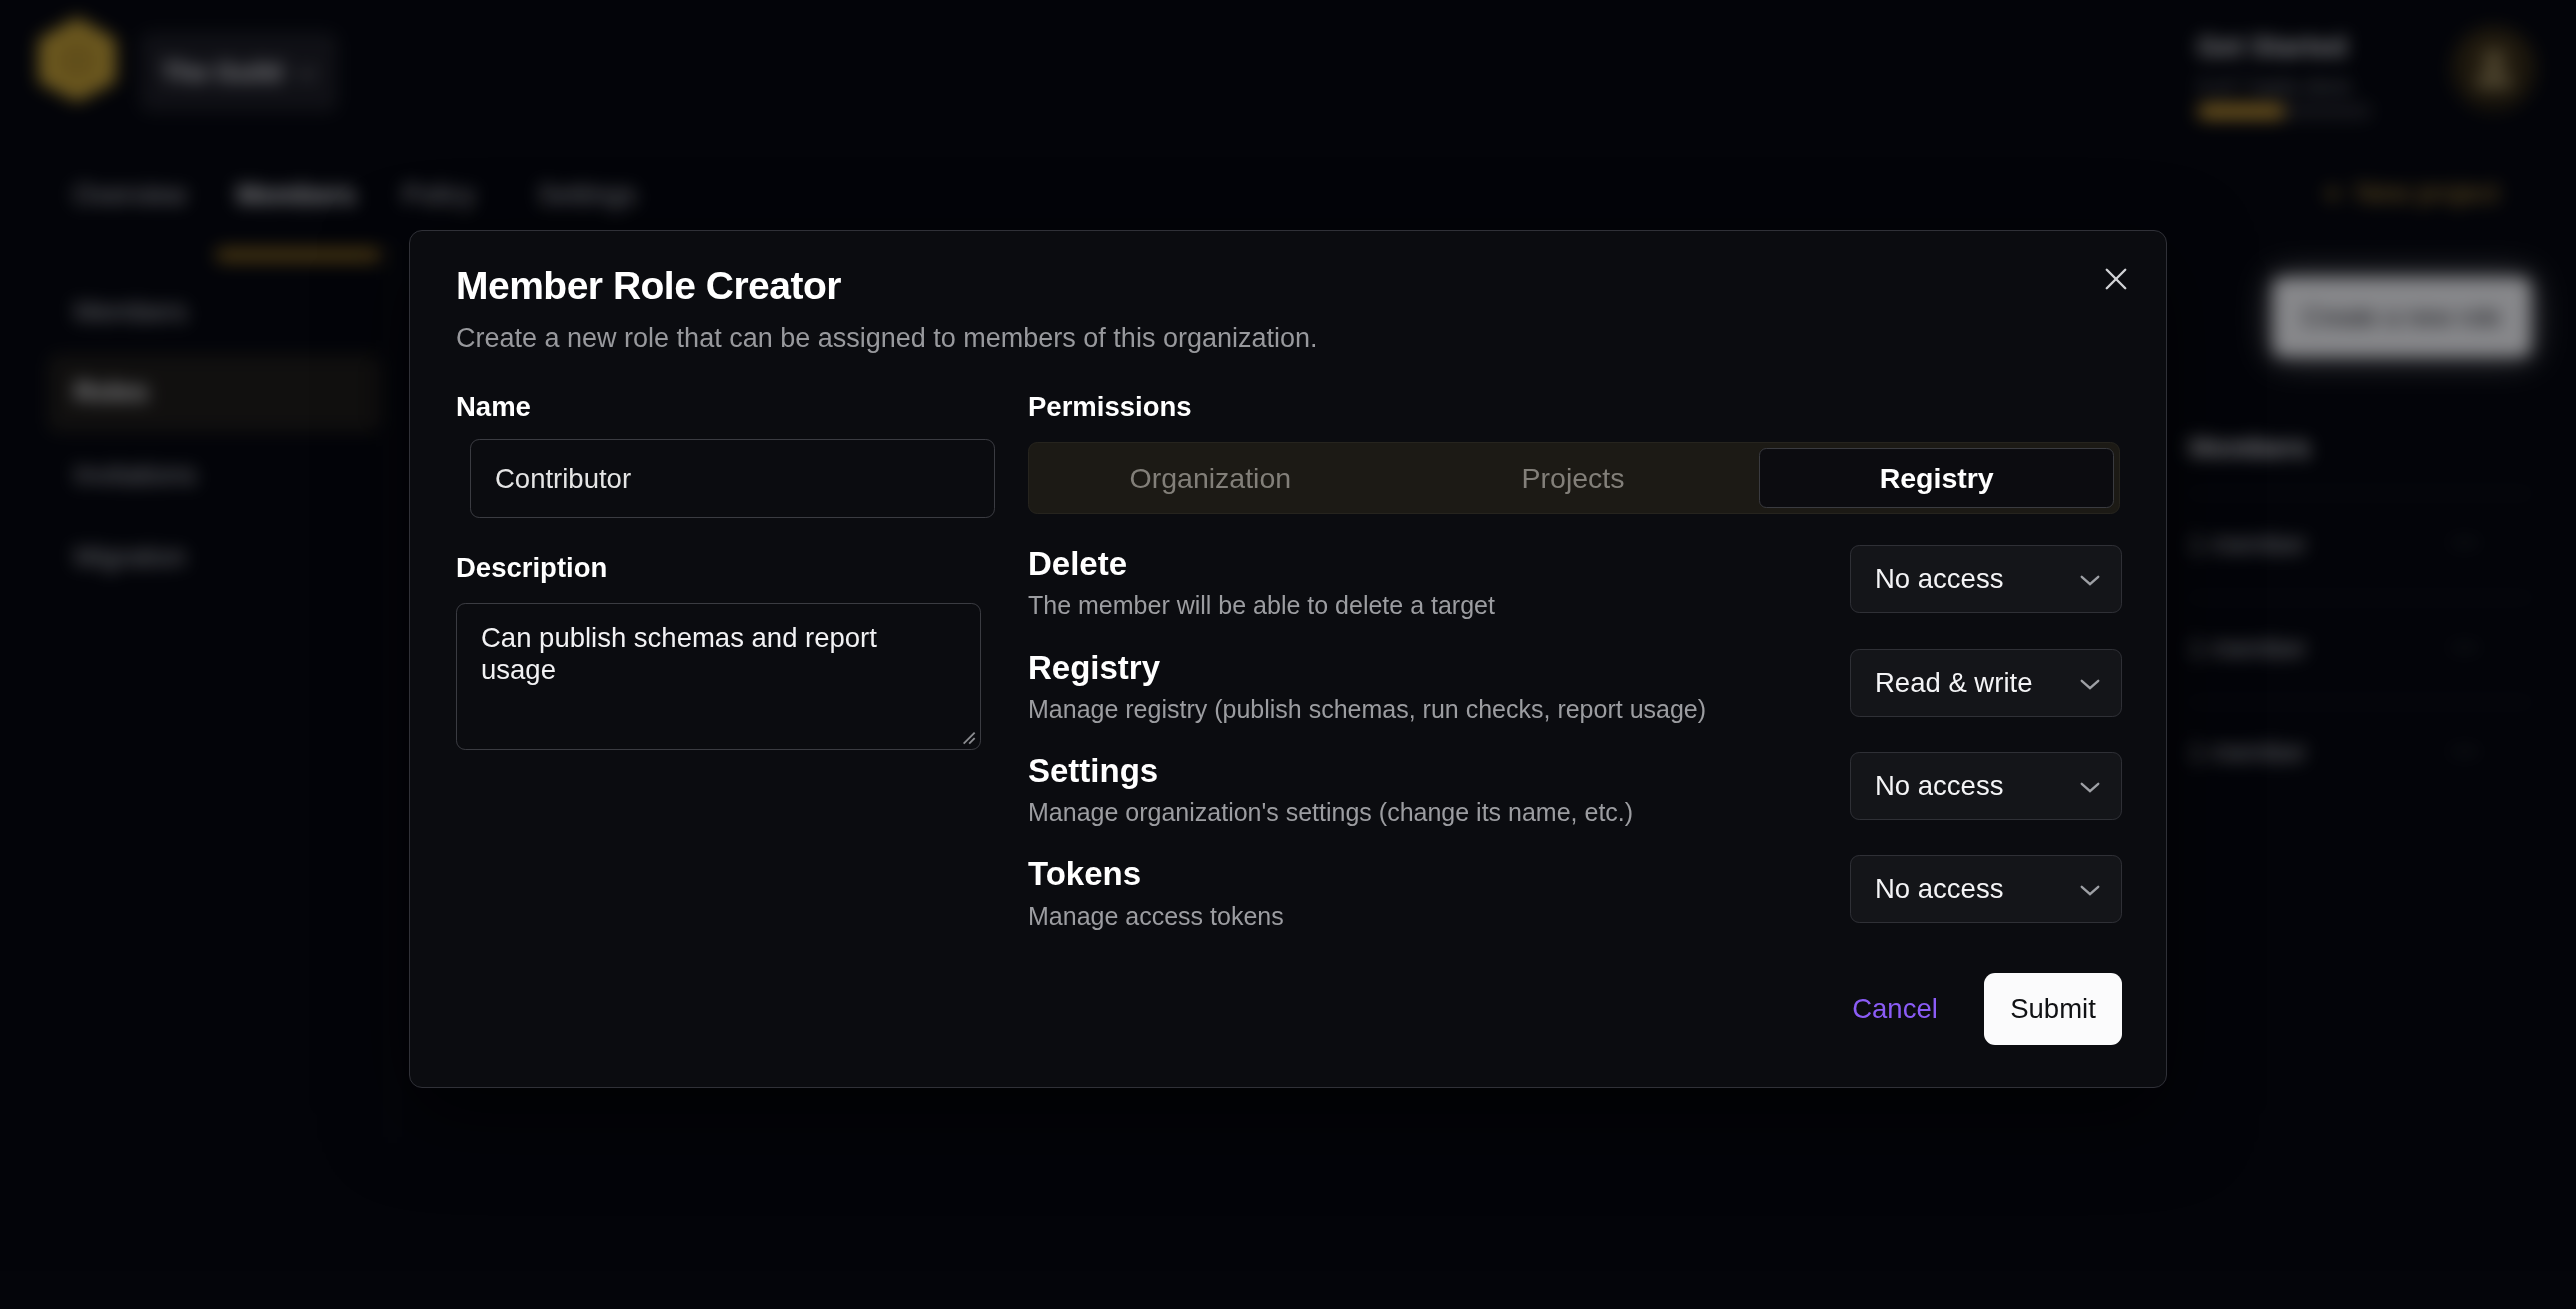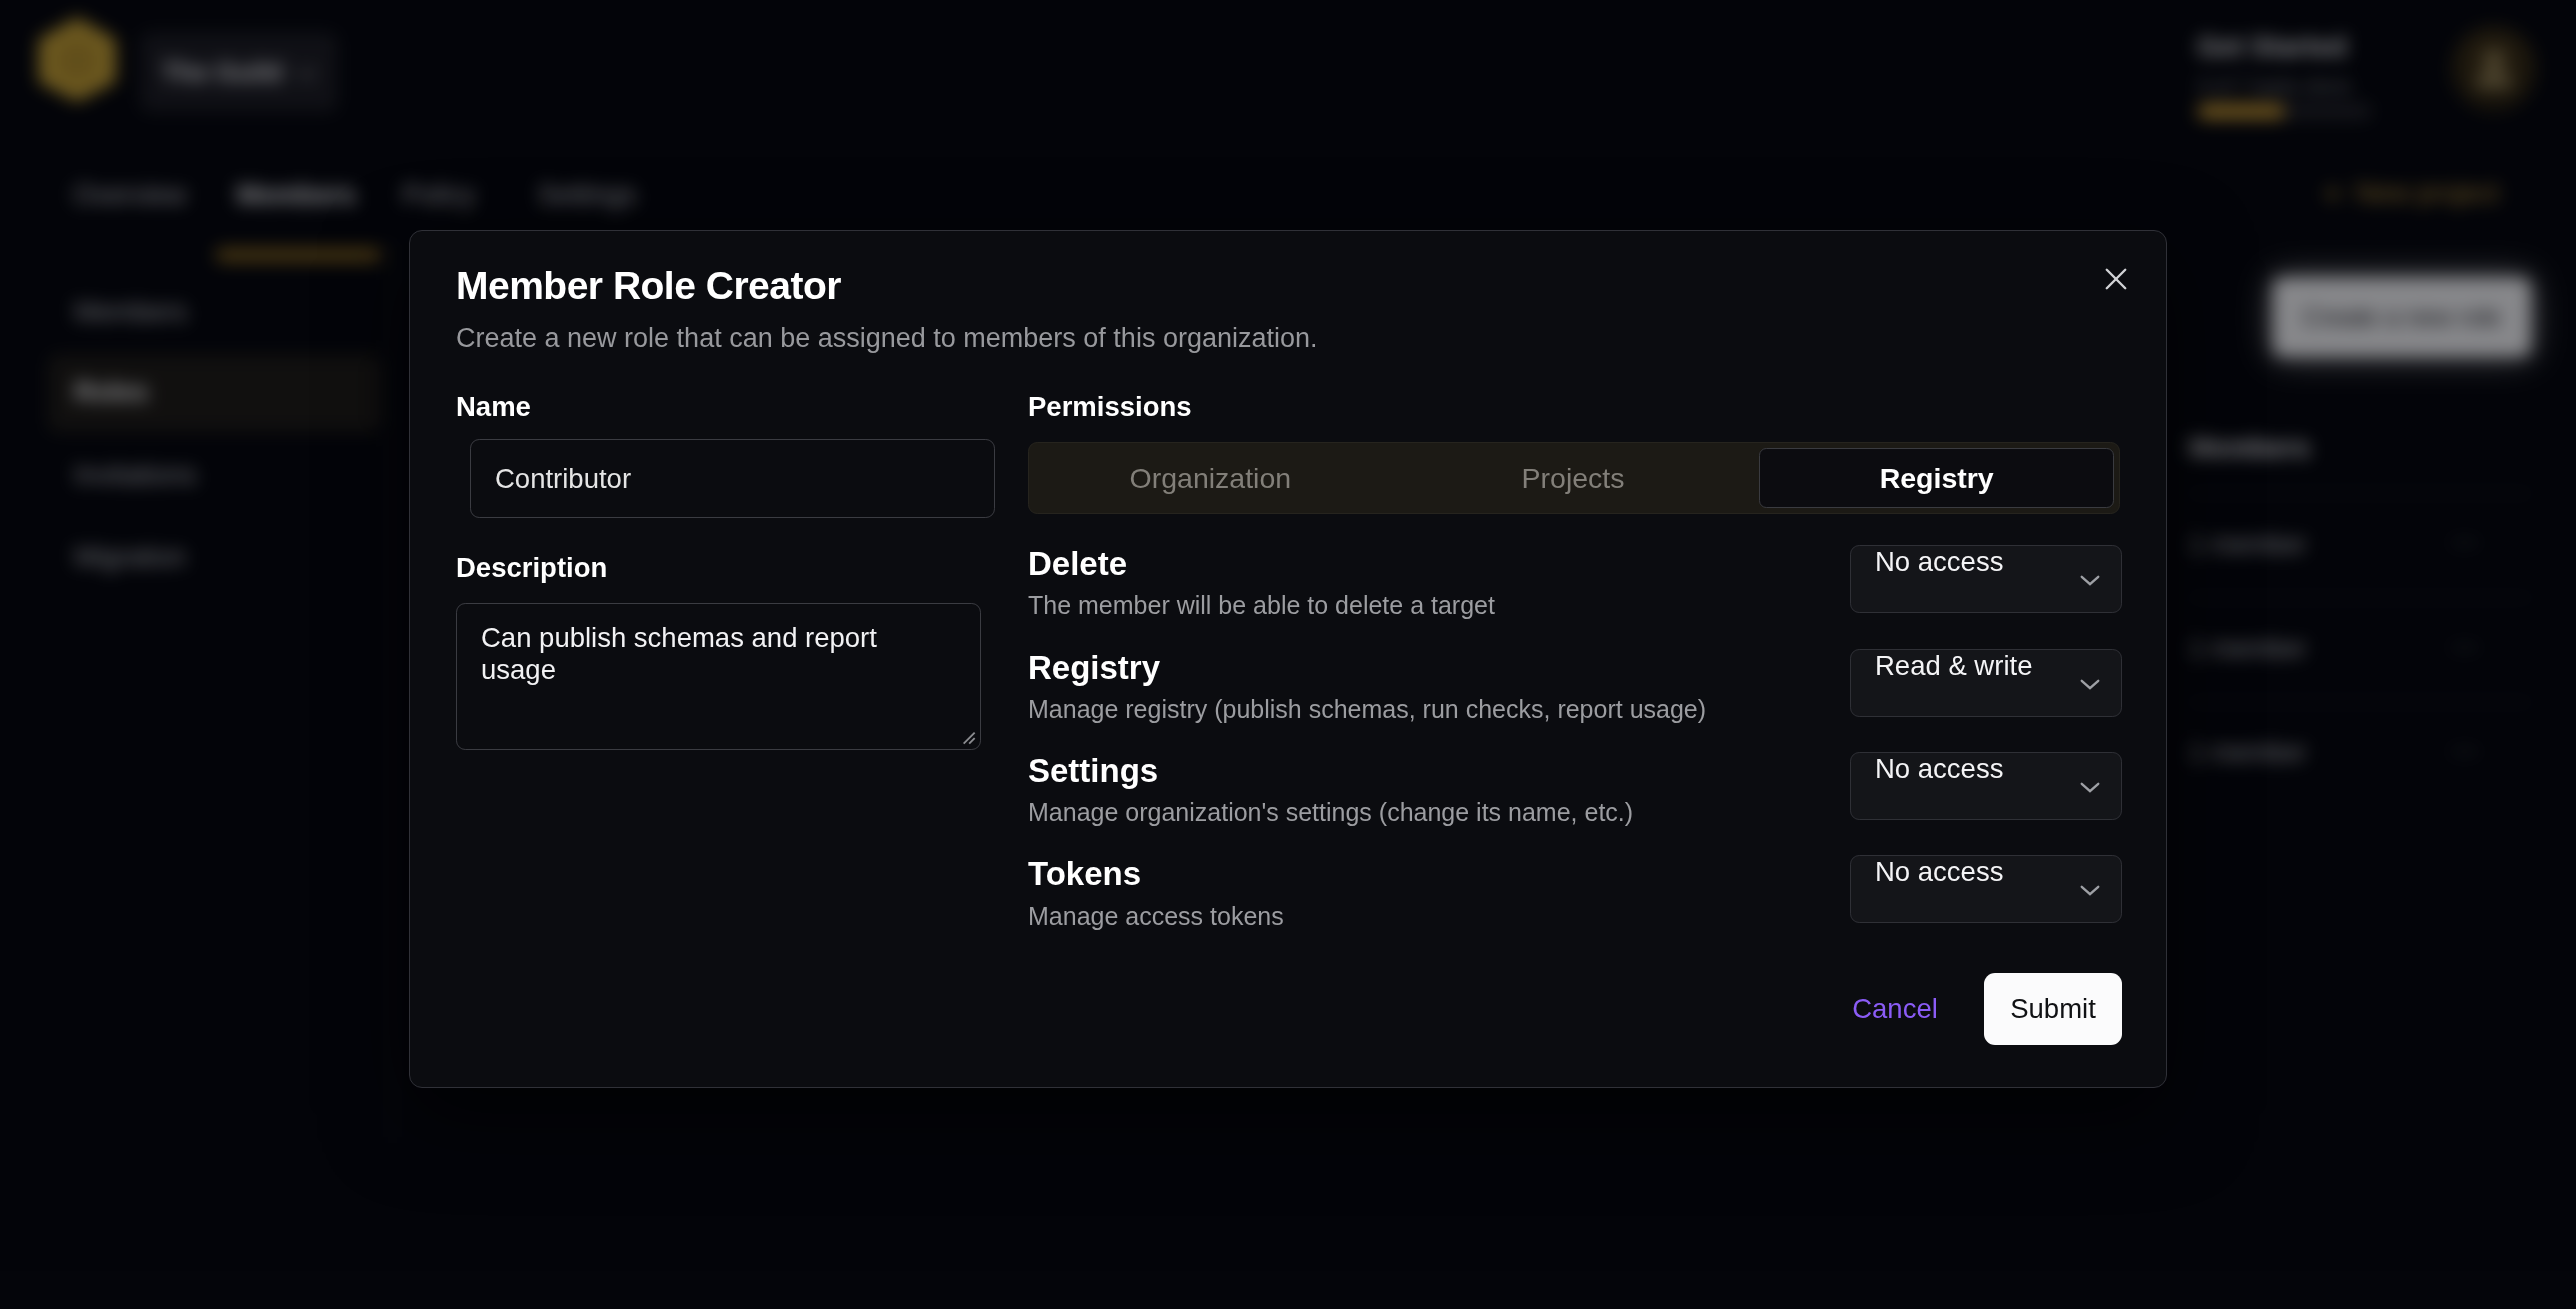--- a/index.html
+++ b/index.html
@@ -135,21 +135,21 @@
   }
   .tab-cell.active {
     background:#0C0C10; border:0.9px solid #3A3B40; color:#FFFFFF; font-weight:600;
   }
 
   .perm-title { left:618px; font-size:33px; font-weight:700; color:#FFFFFF; }
   .perm-desc  { left:618px; font-size:25px; color:#9C9DA1; }
   .perm-select {
     left:1440px; width:272px; height:68px;
     background:#141519; border:0.9px solid #2F3036; border-radius:9.2px;
-    display:flex; cursor:pointer;
+    display:flex; align-items:center; cursor:pointer;
   }
   .perm-select .val { margin-left:24px; font-size:27.5px; font-weight:500; color:#F4F4F6; }
   .perm-select svg { position:absolute; right:20px; top:27.5px; }
   #pt-0 { top:314px; } #pd-0 { top:360px; } #ps-0 { top:314px; }
   #pt-1 { top:418px; } #pd-1 { top:464px; } #ps-1 { top:418px; }
   #pt-2 { top:521px; } #pd-2 { top:567px; } #ps-2 { top:521px; }
   #pt-3 { top:624px; } #pd-3 { top:671px; } #ps-3 { top:624px; }
 
   .cancel-btn {
     left:1428px; top:744px; width:114px; height:68px;

